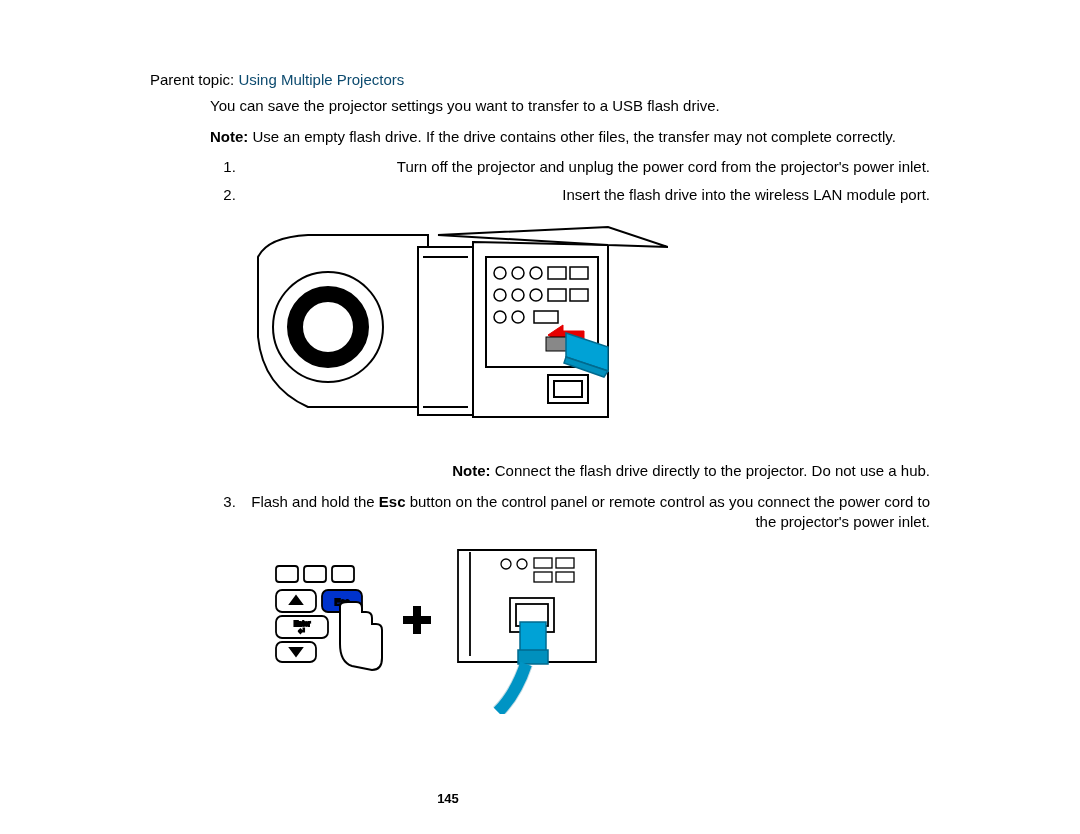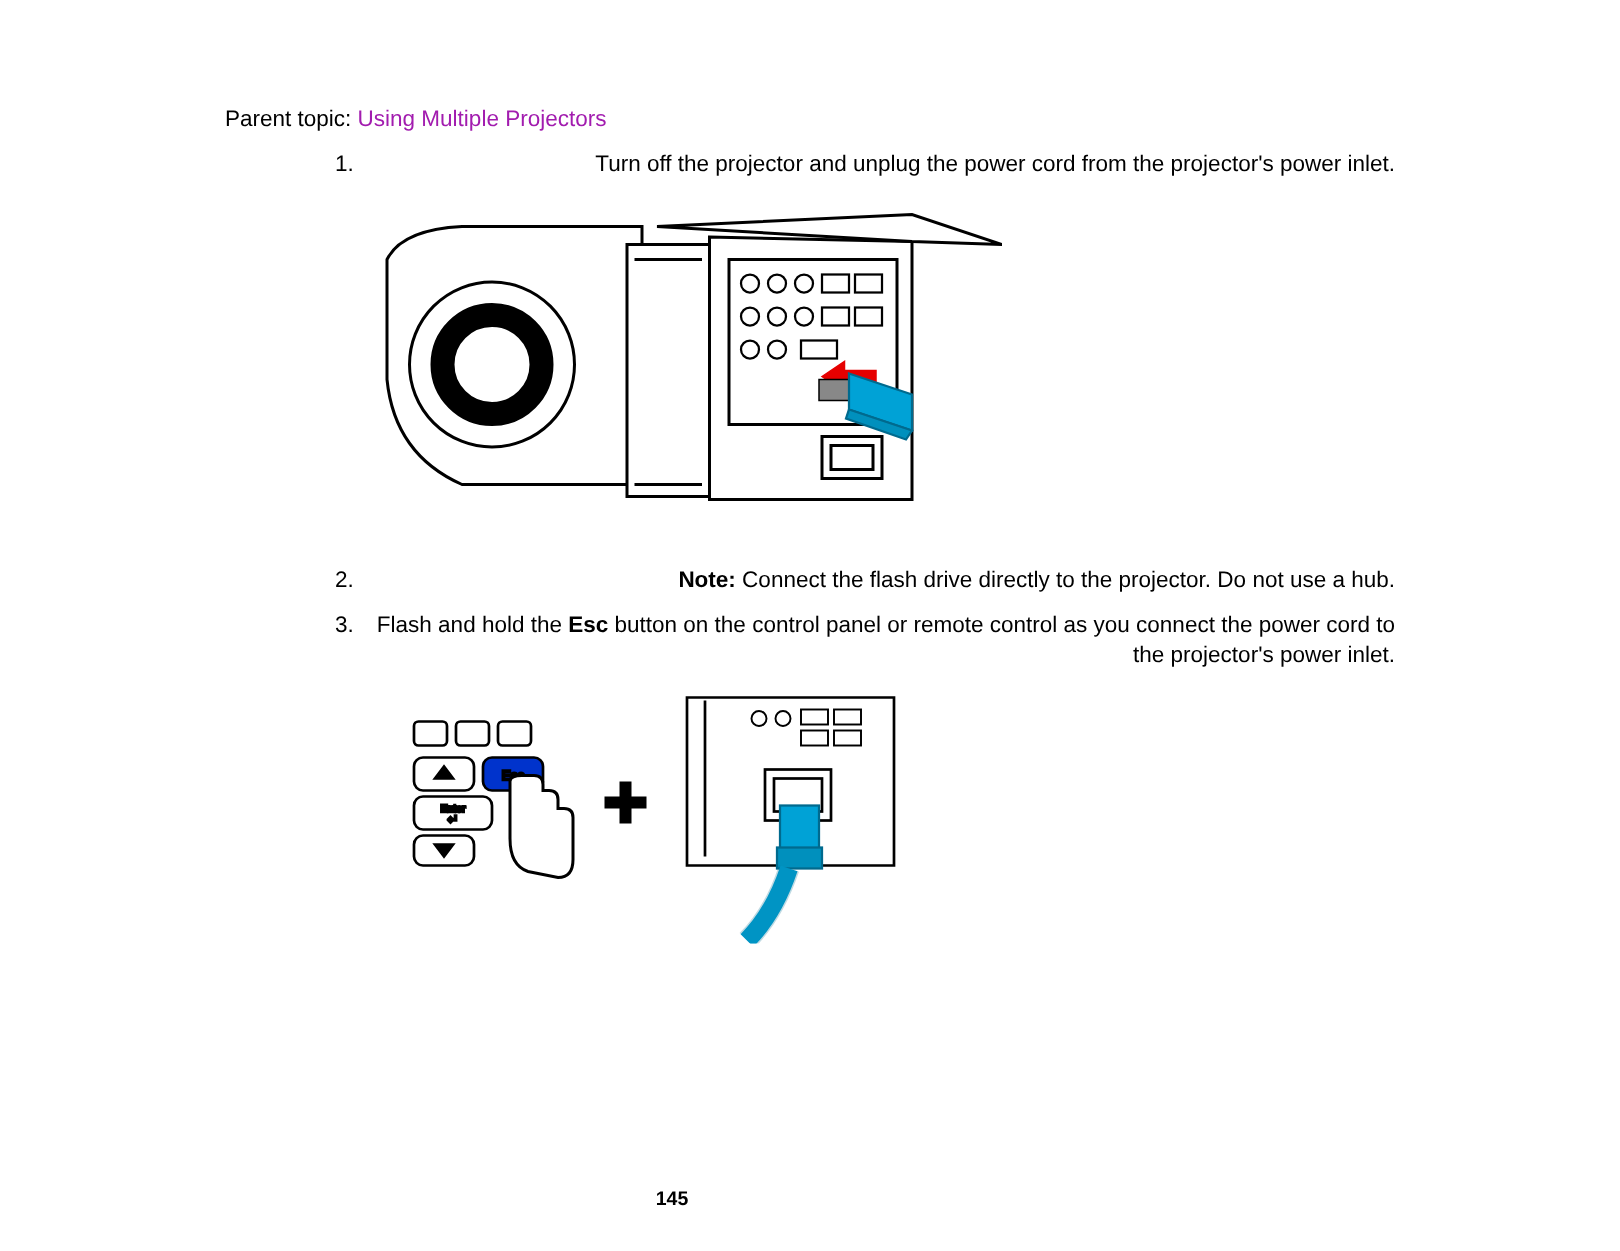--- a/index.html
+++ b/index.html
@@ -15,21 +15,21 @@
     position: relative;
     box-sizing: border-box;
     padding: 70px 150px 30px 150px;
     font-size: 15px;
     line-height: 1.35;
   }
   .parent-topic {
     margin-bottom: 6px;
   }
   .parent-topic .label { font-weight: normal; }
-  .parent-topic .link { color: #a21caf; }
+  .parent-topic .link { color: #0c4a6e; }
   .section-title {
     font-weight: bold;
     margin-bottom: 6px;
   }
   .indent {
     margin-left: 60px;
   }
   .para {
     margin-bottom: 10px;
   }
@@ -65,26 +65,33 @@
 <body>
 
 <div class="page">
 
   <div class="parent-topic">
     <span class="label">Parent topic:</span>
     <span class="link">Using Multiple Projectors</span>
   </div>
 
 
+  <div class="indent">
+    <div class="para">You can save the projector settings you want to transfer to a USB flash drive.</div>
+    <div class="para note">
+      <span class="label">Note:</span><span> Use an empty flash drive. If the drive contains other files, the transfer may not complete correctly.</span>
+    </div>
+  </div>
 
   <ol class="steps">
     <li>
       <span>Turn off the projector and unplug the power cord from the projector's power inlet.</span>
     </li>
     <li>
+      <span>Insert the flash drive into the wireless LAN module port.</span>
 
       <div class="fig">
         <svg width="420" height="230" viewBox="0 0 420 230">
 
           <g stroke="#000" stroke-width="2" fill="#fff">
 
             <path d="M10 40 Q20 20 60 18 L180 18 L180 190 L60 190 Q15 170 10 120 Z"></path>
             <ellipse cx="80" cy="110" rx="55" ry="55"></ellipse>
             <ellipse cx="80" cy="110" rx="40" ry="40" fill="#000"></ellipse>
             <ellipse cx="80" cy="110" rx="26" ry="26" fill="#fff"></ellipse>

